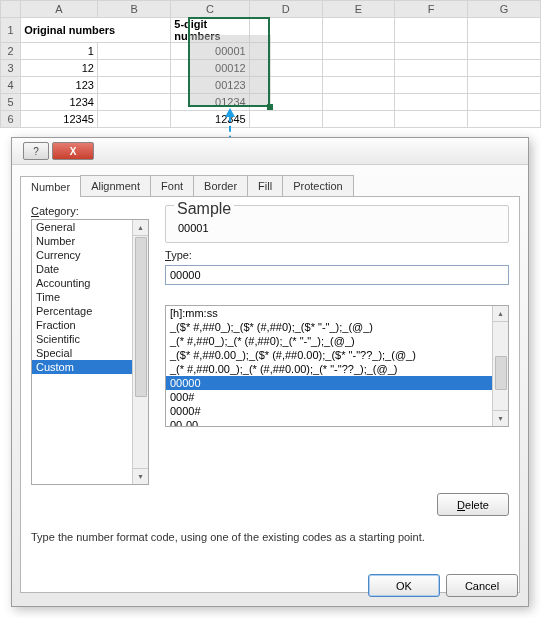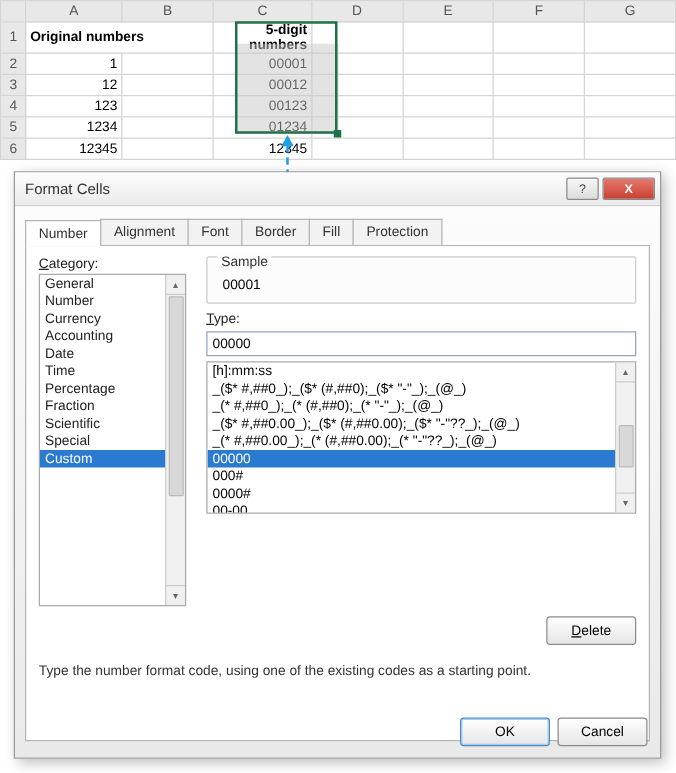--- a/index.html
+++ b/index.html
@@ -7,21 +7,21 @@
 
 
 .sheet { position: absolute; top: 0; left: 0; width: 541px; }
 .sheet table { border-collapse: collapse; width: 100%; }
 .sheet th, .sheet td { border: 1px solid #d4d4d4; font-size: 11px; height: 17px; }
 .sheet th { background: #e8e8e8; color: #555; font-weight: normal; text-align: center; }
 .sheet th.rowhdr { width: 22px; background: #e8e8e8; }
 .sheet th.colhdr { width: 82px; }
 .sheet td { padding: 0 3px; text-align: right; }
 .sheet td.lbl { text-align: left; font-weight: bold; }
-.sheet td.lblc { text-align: right; font-weight: bold; }
+.sheet td.lblc { text-align: left; font-weight: bold; }
 .sheet .sel-outline { position: absolute; border: 2px solid #1f7246; pointer-events: none; }
 .sheet .sel-fill { position: absolute; background: rgba(200,200,200,.5); pointer-events: none; }
 .sheet .handle { position: absolute; width: 6px; height: 6px; background: #1f7246; }
 
 
 .arrow-line { position: absolute; border-left: 2px dashed #1f9fe6; }
 .arrow-head { position: absolute; width: 0; height: 0; border-left: 5px solid transparent; border-right: 5px solid transparent; border-bottom: 9px solid #1f9fe6; }
 .arrow-diag { position: absolute; width: 2px; background: #1f9fe6; transform-origin: bottom left; }
 
 
@@ -45,26 +45,26 @@
 .catlist { width: 118px; height: 266px; border: 1px solid #aaa; background: #fff; font-size: 11px; overflow: hidden; position: relative; }
 .catlist .item { padding: 1px 4px; color: #222; cursor: default; }
 .catlist .item.sel { background: #2a7ad2; color: #fff; }
 .catlist .sb { position: absolute; right: 0; top: 0; width: 16px; height: 100%; background: #f0f0f0; border-left: 1px solid #ccc; }
 .sb-btn { height: 16px; border-bottom: 1px solid #ccc; display:flex; align-items:center; justify-content:center; font-size:8px; color:#666; }
 .sb-btn.bottom { border-top: 1px solid #ccc; border-bottom:none; position:absolute; bottom:0; width:100%; }
 .sb-thumb { position:absolute; left:2px; width:12px; background:#d8d8d8; border:1px solid #bbb; border-radius:1px; }
 
 .col-right { position: absolute; top: 8px; left: 144px; right: 10px; }
 .samplebox { border: 1px solid #ccc; border-radius: 2px; padding: 6px 8px 8px 8px; margin-bottom: 6px; background:#fcfcfc; }
-.samplebox .lgnd { font-size: 11px; color: #333; position: relative; top: -12px; background: #fcfcfc; padding: 0 3px; }
+.samplebox .lgnd { font-size: 16px; color: #333; position: relative; top: -12px; background: #fcfcfc; padding: 0 3px; }
 .sampleval { font-size: 11px; margin-top: -8px; padding-left: 4px; }
 
 .typefield { width: 100%; height: 20px; border: 1px solid #8fa6c2; font-size: 11px; padding: 2px 4px; margin: 2px 0 4px 0; }
 
-.codelist { width: 100%; height: 122px; border: 1px solid #aaa; background: #fff; overflow: hidden; position: relative; font-size: 11px; }
+.codelist { width: 100%; height: 122px; border: 1px solid #aaa; background: #fff; overflow: hidden; position: relative; font-size: 11px; margin-top: 16px; }
 .codelist .item { padding: 1px 4px; white-space: nowrap; }
 .codelist .item.sel { background: #2a7ad2; color: #fff; }
 .codelist .sb { position:absolute; right:0; top:0; width:16px; height:100%; background:#f0f0f0; border-left:1px solid #ccc; }
 
 .delbtn { position: absolute; right: 10px; top: 296px; }
 .hint { position: absolute; left: 10px; top: 334px; font-size: 11px; color: #333; }
 
 .btnrow { position: absolute; right: 10px; bottom: 9px; display: flex; gap: 6px; }
 .button { min-width: 72px; height: 23px; border: 1px solid #8a8a8a; border-radius: 3px; background: linear-gradient(#fefefe,#e6e6e6); font-size: 11px; padding: 0 12px; display:flex; align-items:center; justify-content:center; }
 .button.def { border-color: #4c88c7; box-shadow: 0 0 0 1px #a8cdee inset; margin-left: 39px; }
@@ -150,21 +150,20 @@
   <div class="sel-outline" style="top:17px;left:188px;width:82px;height:90px"></div>
   <div class="handle" style="top:104px;left:267px"></div>
 </div>
 
 <div class="arrow-head" style="top:108px;left:225px"></div>
 <div class="arrow-line" style="top:116px;left:229px;height:114px"></div>
 <div class="arrow-diag" style="top:406px;left:43px;height:132px;transform:rotate(56deg)"></div>
 
 <div class="dialog">
   <div class="titlebar">
-    <span class="title">Format Cells</span>
     <div class="tbtn help">
         <span>?</span>
       </div>
     <div class="tbtn close">
         <span>X</span>
       </div>
   </div>
   <div class="dbody">
     <div class="tabs">
       <div class="tab active">Number</div>
@@ -174,22 +173,22 @@
       <div class="tab">Fill</div>
       <div class="tab">Protection</div>
     </div>
     <div class="tabpane">
       <div class="col-left">
         <div class="label"><u>C</u><span>ategory:</span></div>
         <div class="catlist">
           <div class="item">General</div>
           <div class="item">Number</div>
           <div class="item">Currency</div>
+          <div class="item">Date</div>
           <div class="item">Accounting</div>
-          <div class="item">Date</div>
           <div class="item">Time</div>
           <div class="item">Percentage</div>
           <div class="item">Fraction</div>
           <div class="item">Scientific</div>
           <div class="item">Special</div>
           <div class="item sel">Custom</div>
           <div class="sb">
             <div class="sb-btn">▴</div>
             <div class="sb-thumb" style="top:17px;height:160px"></div>
             <div class="sb-btn bottom">▾</div>

